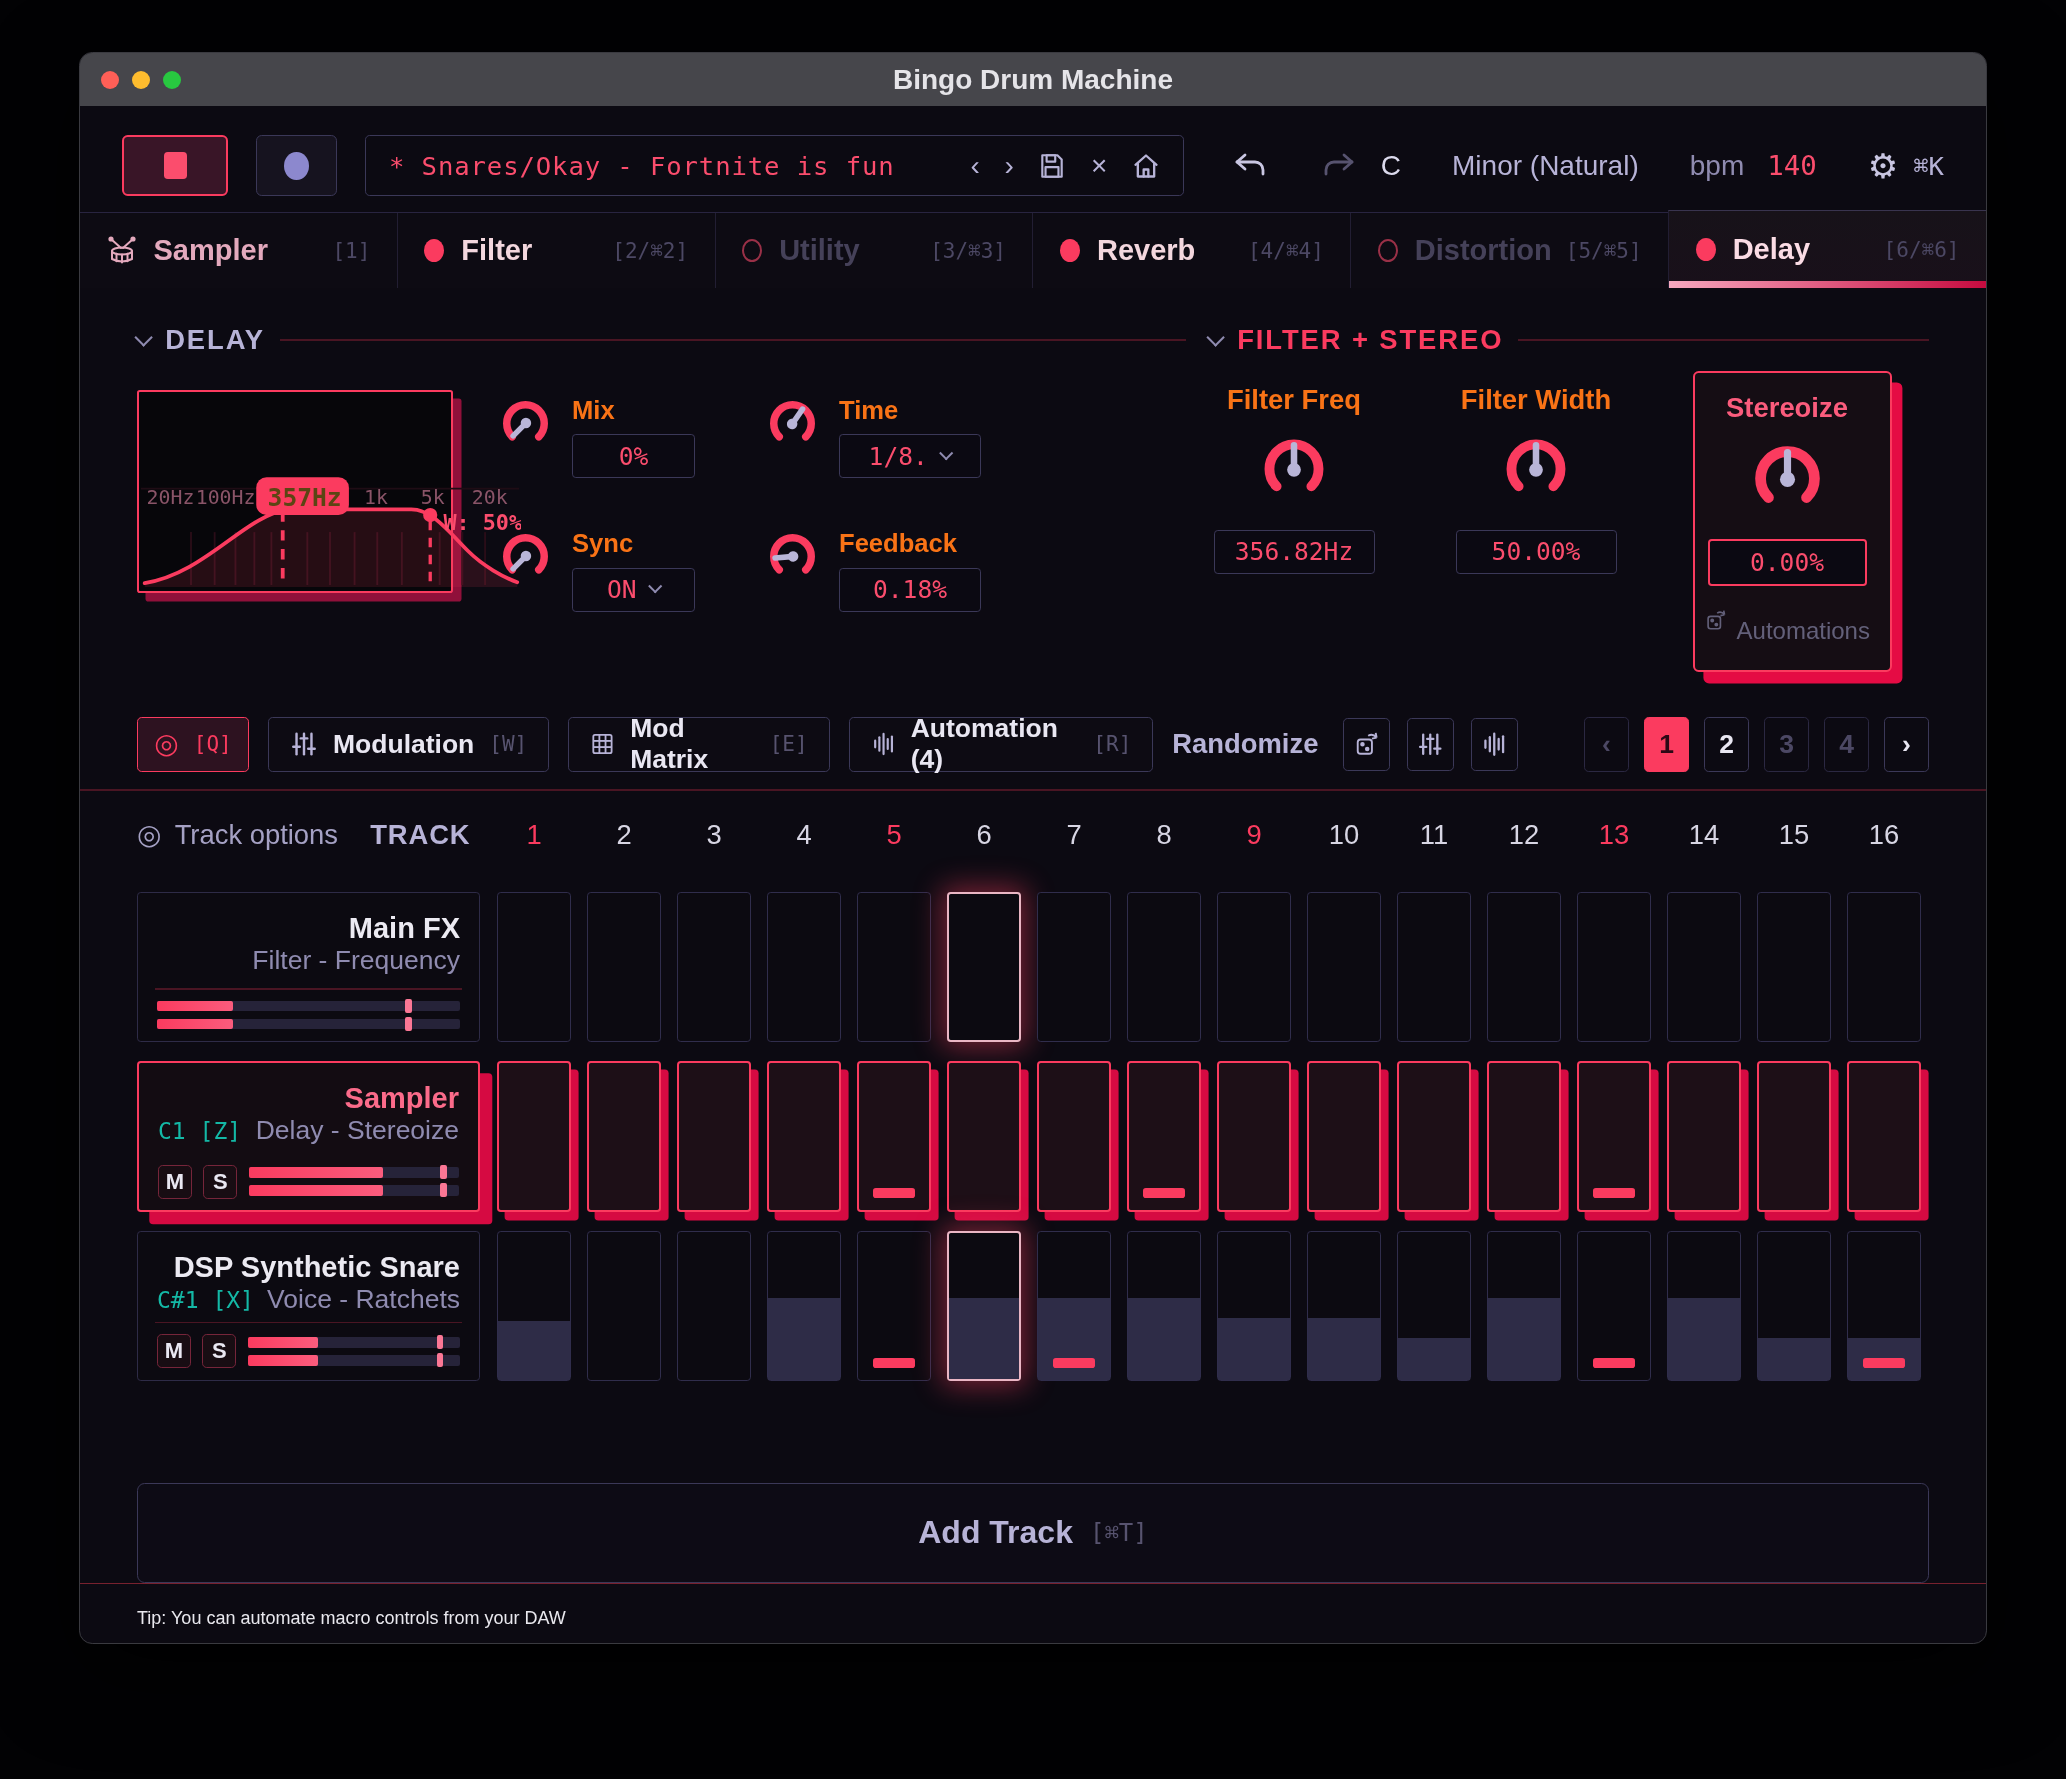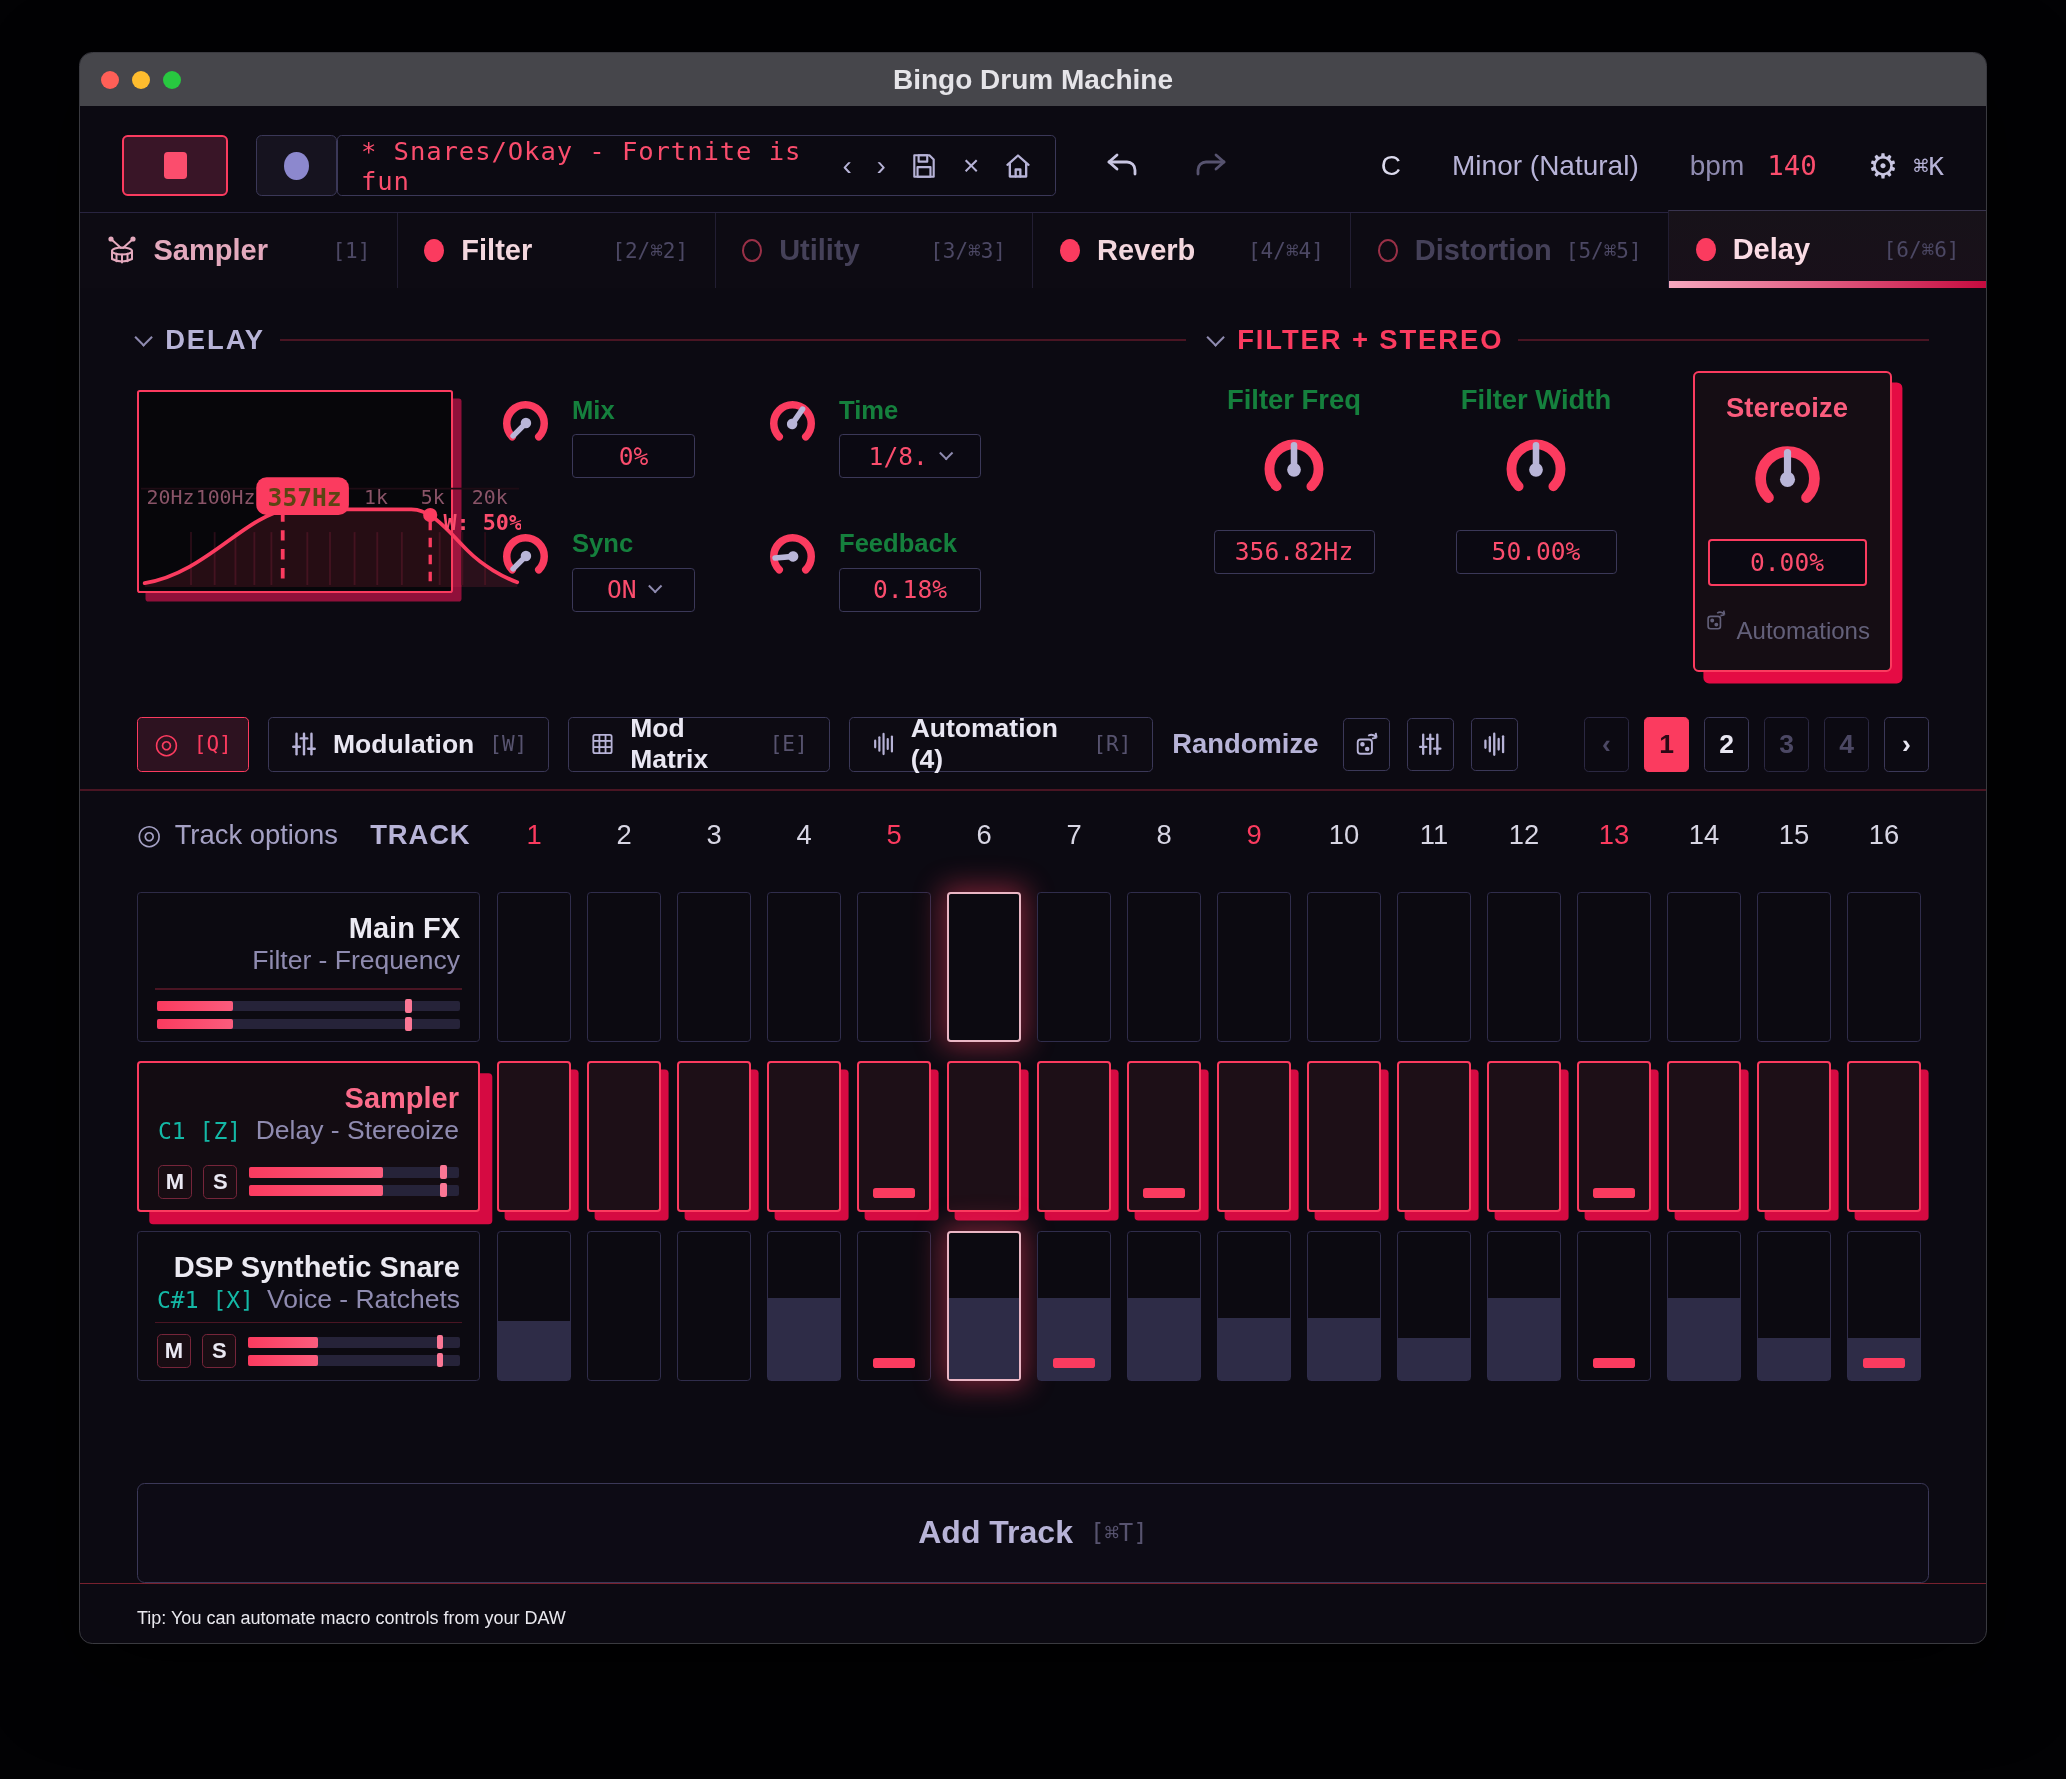--- a/index.html
+++ b/index.html
@@ -18,21 +18,21 @@
   .win-title { position:absolute; left:0; right:0; text-align:center; color:#e5e4e8; font-size:28px; font-weight:bold; }
 
   
   .toolbar { display:flex; align-items:center; padding:28px 42px 0 42px; height:91px; flex:none; }
   .btn-stop { width:106px; height:61px; background:#391527; border:2.8px solid #fb3b5f; border-radius:5.7px;
     display:flex; align-items:center; justify-content:center; }
   .btn-stop .sq { width:23px; height:26.5px; background:#fb4d6d; border-radius:3.8px; }
   .btn-rec { width:81px; height:61px; background:#16131f; border:1.9px solid #3b3858; border-radius:5.7px;
     display:flex; align-items:center; justify-content:center; margin-left:28px; }
   .btn-rec .ci { width:24.6px; height:28px; background:#8c88ce; border-radius:50%; }
-  .preset { width:719px; height:61px; border:1.9px solid #3b3858; border-radius:4.7px; 
+  .preset { width:819px; height:61px; border:1.9px solid #3b3858; border-radius:4.7px; margin-left:28px;
     display:flex; align-items:center; padding:0 23px; }
   .preset-name { color:#fb4d6d; font-size:25.6px; letter-spacing:0.9px; flex:1; }
   .preset-icons { display:flex; align-items:center; gap:24.6px; color:#b7b3d7; }
   .pi { font-size:28px; line-height:1; cursor:default; }
   .undoredo { display:flex; align-items:center; gap:55px; margin-left:49px; }
   .tb-right { margin-left:auto; display:flex; align-items:center; gap:51px; }
   .key-label { color:#dbd9ec; font-size:28px; }
   .scale-label { color:#b7b3d7; font-size:28px; }
   .bpm-wrap { display:flex; align-items:center; gap:23px; }
   .bpm-label { color:#8f8bb0; font-size:28px; }
@@ -70,21 +70,21 @@
   .sec-title.pink { color:#fb3b5f; }
   .sec-rule { flex:1; height:1.9px; background:#4a1523; }
 
   .delay-body { display:flex; margin-top:34px; gap:45px; }
   .graph { width:316px; height:203px; border:2.8px solid #fb3b5f; border-radius:2.8px; background:#07060a;
     box-shadow:8.5px 8.5px 0 #90103a; flex:none; }
   .knob-grid { display:grid; grid-template-columns:auto auto; column-gap:70px; row-gap:51px; padding-top:5.7px; }
   .kctl { display:flex; gap:19px; align-items:flex-start; }
   .kctl svg { flex:none; }
   .kcol { display:flex; flex-direction:column; }
-  .klabel { font-size:25.6px; font-weight:bold; color:#15803d; margin-bottom:9.5px; }
+  .klabel { font-size:25.6px; font-weight:bold; color:#f97316; margin-bottom:9.5px; }
   .vbox { height:44px; border:1.9px solid #3b3858; border-radius:3.8px; background:#0b0912;
     display:flex; align-items:center; justify-content:center; gap:13.2px;
     color:#fb4d6d; font-family:"DejaVu Sans Mono","DejaVu Sans",monospace; font-size:24.6px; }
   .vbox.w130{width:123px} .vbox.w150{width:142px} .vbox.w170{width:161px}
   .dchev { width:10.4px; height:10.4px; border-right:2.8px solid #8f8bb0; border-bottom:2.8px solid #8f8bb0;
     transform:rotate(45deg) translate(-1.9px,-1.9px); }
 
   .fs-body { display:flex; margin-top:28px; gap:72px; align-items:flex-start; }
   .fctl { display:flex; flex-direction:column; align-items:center; width:170px; }
   .fctl .klabel { font-size:27.4px; margin-bottom:17px; }

